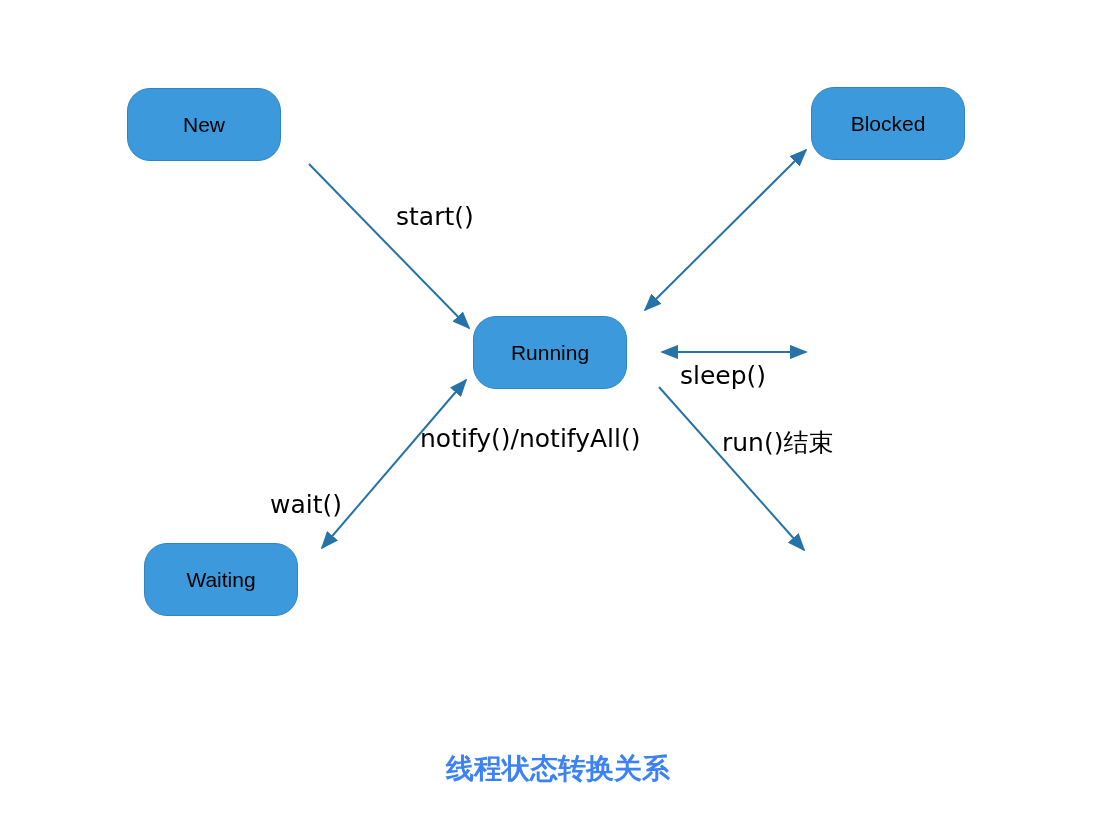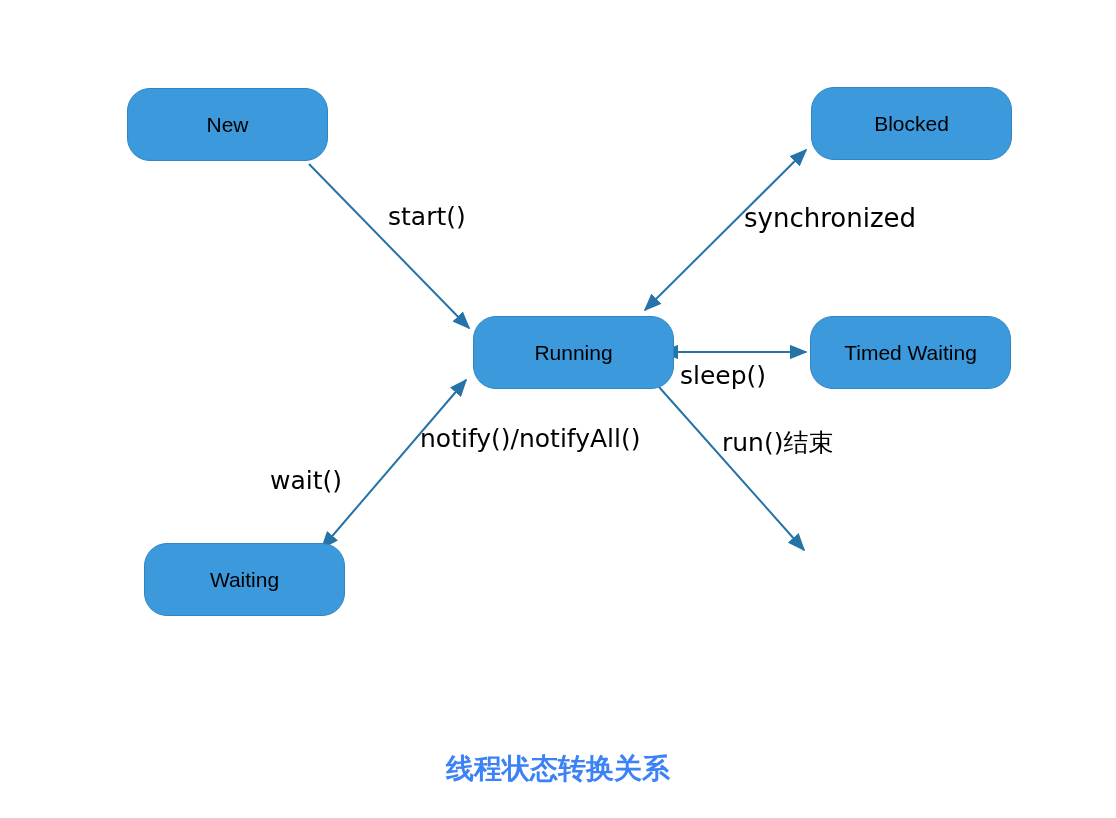--- a/index.html
+++ b/index.html
@@ -1,37 +1,37 @@
 <!DOCTYPE html>
 <html><head>
 <meta charset="utf-8">
 <style>
   html,body{margin:0;padding:0;background:#ffffff;}
   #canvas{position:relative;width:1116px;height:818px;background:#ffffff;overflow:hidden;
           font-family:"Liberation Sans",sans-serif;}
   #edges{position:absolute;left:0;top:0;width:1116px;height:818px;}
   .edge{stroke:#2573a7;stroke-width:2;fill:none;}
   #arw path{fill:#2573a7;}
-  .node{position:absolute;width:201px;height:73px;background:#3b99dc;border:1px solid #2e86c1;
+  .node{position:absolute;width:154px;height:73px;background:#3b99dc;border:1px solid #2e86c1;
         border-radius:23px;display:flex;align-items:center;justify-content:center;
         font-size:21px;color:#000;box-sizing:border-box;}
   #node-new{left:127px;top:88px;}
   #node-blocked{left:811px;top:87px;}
   #node-running{left:473px;top:316px;}
   #node-timed-waiting{left:810px;top:316px;}
   #node-waiting{left:127px;top:543px;margin-left:17px;}
   #node-terminated{left:811px;top:544px;}
   .elabel{position:absolute;font-family:"DejaVu Sans",sans-serif;font-size:25px;color:#000;
           white-space:nowrap;}
-  #label-start{left:388px;top:202px;text-align:center;}
+  #label-start{left:396px;top:202px;text-align:center;}
   #label-synchronized{left:744px;top:203px;font-size:26px;}
   #label-sleep{left:680px;top:319px;margin-top:42px;}
   #label-notify{left:420px;top:424px;}
   #label-run-end{left:722px;top:426px;}
-  #label-wait{left:270px;top:466px;}
+  #label-wait{left:270px;top:490px;}
   #title{position:absolute;left:0;top:750px;width:100%;text-align:center;
          font-family:"DejaVu Sans",sans-serif;font-size:28px;font-weight:bold;color:#3b82f6;}
 </style>
 </head>
 <body>
 
 <div id="canvas">
 
   <svg id="edges" width="1116" height="818" viewBox="0 0 1116 818" xmlns="http://www.w3.org/2000/svg">
     <defs>
@@ -48,29 +48,25 @@
 
   <div class="node" id="node-new">
     <span>New</span>
   </div>
   <div class="node" id="node-running">
     <span>Running</span>
   </div>
   <div class="node" id="node-blocked">
     <span>Blocked</span>
   </div>
-  <div class="node" id="node-timed-waiting">
-    <span>Timed Waiting</span>
-  </div>
   <div class="node" id="node-waiting">
     <span>Waiting</span>
   </div>
 
   <div class="elabel" id="label-start">start()</div>
-  <div class="elabel" id="label-synchronized">synchronized</div>
   <div class="elabel" id="label-sleep">sleep()</div>
   <div class="elabel" id="label-notify">notify()/notifyAll()</div>
   <div class="elabel" id="label-wait">wait()</div>
   <div class="elabel" id="label-run-end">run()结束</div>
 
   <div id="title">线程状态转换关系</div>
 
 </div>
 
 </body></html>

